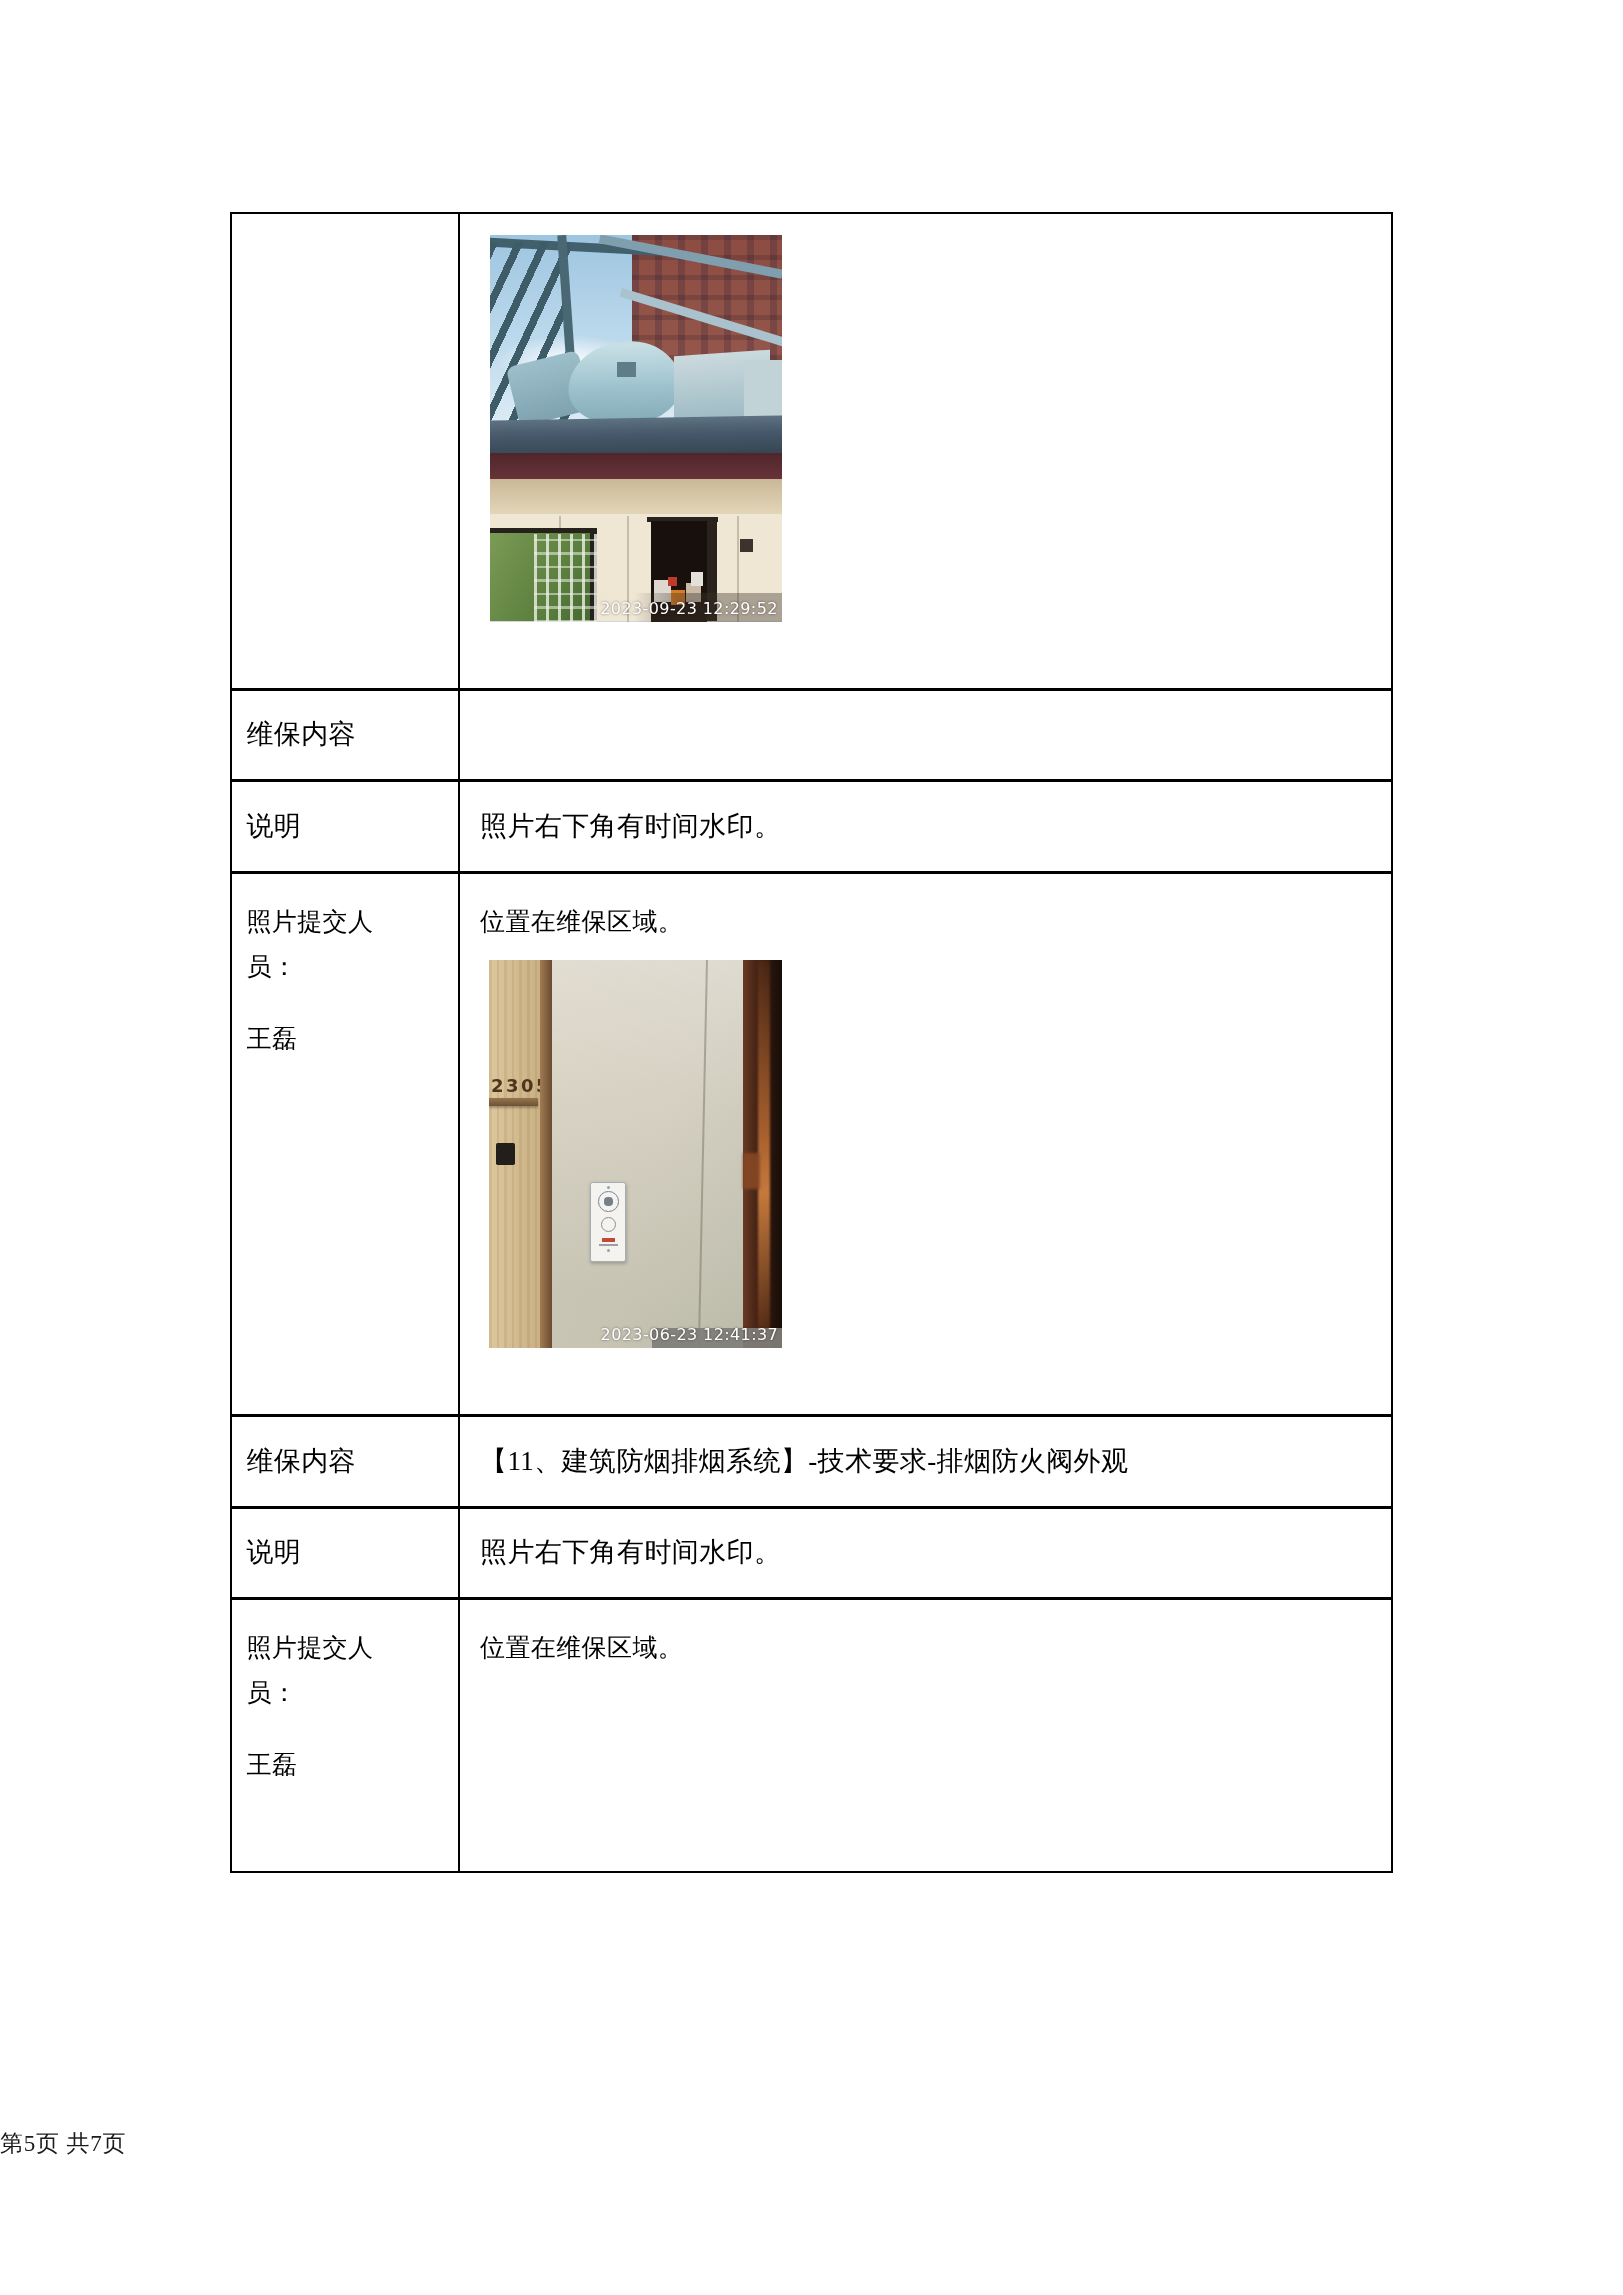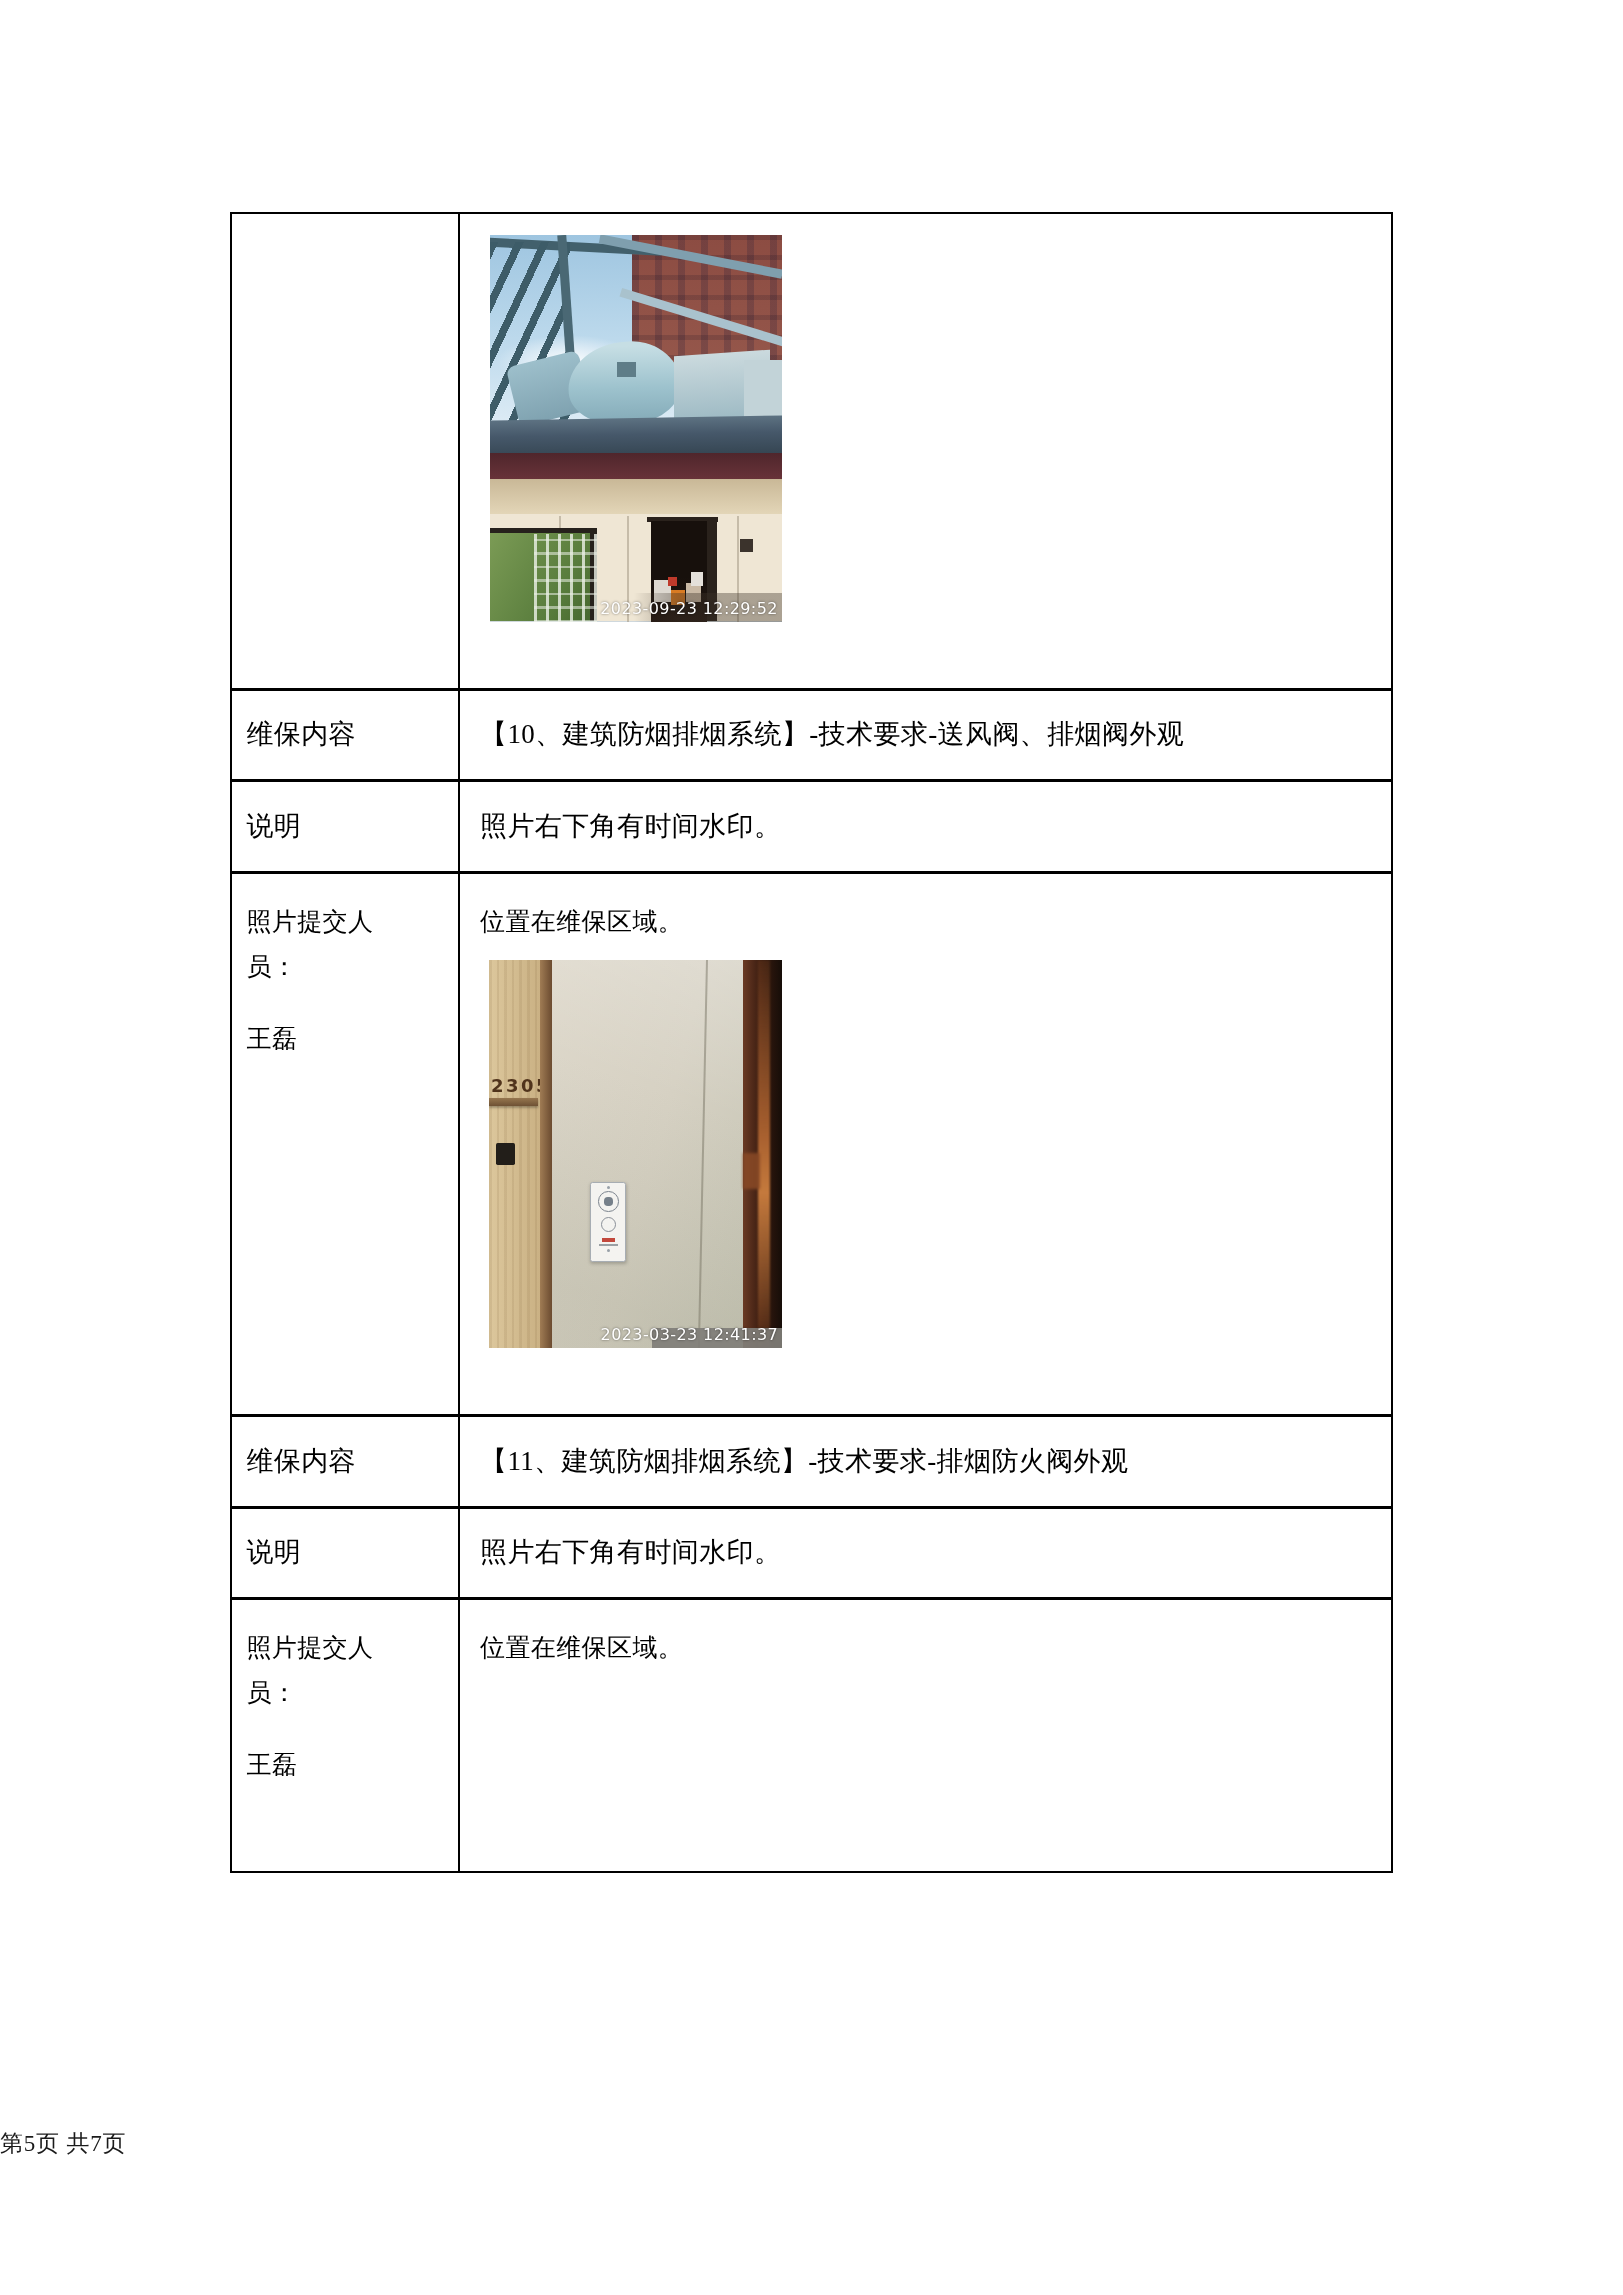--- a/index.html
+++ b/index.html
@@ -178,23 +178,20 @@
           <div class="p1-tsband"></div>
           <div class="ts-text">2023-09-23 12:29:52</div>
         </div>
       </div>
     </div>
 
     <div class="row row-kv">
       <div class="cell label-cell v-center">
         <span class="cell-text">维保内容</span>
       </div>
-      <div class="cell content-cell v-center">
-        <span class="cell-text">【10、建筑防烟排烟系统】-技术要求-送风阀、排烟阀外观</span>
-      </div>
     </div>
 
     <div class="row row-kv2">
       <div class="cell label-cell v-center">
         <span class="cell-text">说明</span>
       </div>
       <div class="cell content-cell v-center">
         <span class="cell-text">照片右下角有时间水印。</span>
       </div>
     </div>
@@ -223,21 +220,21 @@
               </div>
             <div class="p2-circ2"></div>
             <div class="p2-reddot"></div>
             <div class="p2-lines"></div>
             <div class="p2-screw"></div>
           </div>
           <div class="p2-dark"></div>
           <div class="p2-streak"></div>
           <div class="p2-patch"></div>
           <div class="p2-tsbar"></div>
-          <div class="ts-text">2023-03-23 12:41:37</div>
+          <div class="ts-text">2023-06-23 12:41:37</div>
         </div>
       </div>
     </div>
 
     <div class="row row-kv3">
       <div class="cell label-cell v-center">
         <span class="cell-text">维保内容</span>
       </div>
       <div class="cell content-cell v-center">
         <span class="cell-text">【11、建筑防烟排烟系统】-技术要求-排烟防火阀外观</span>

